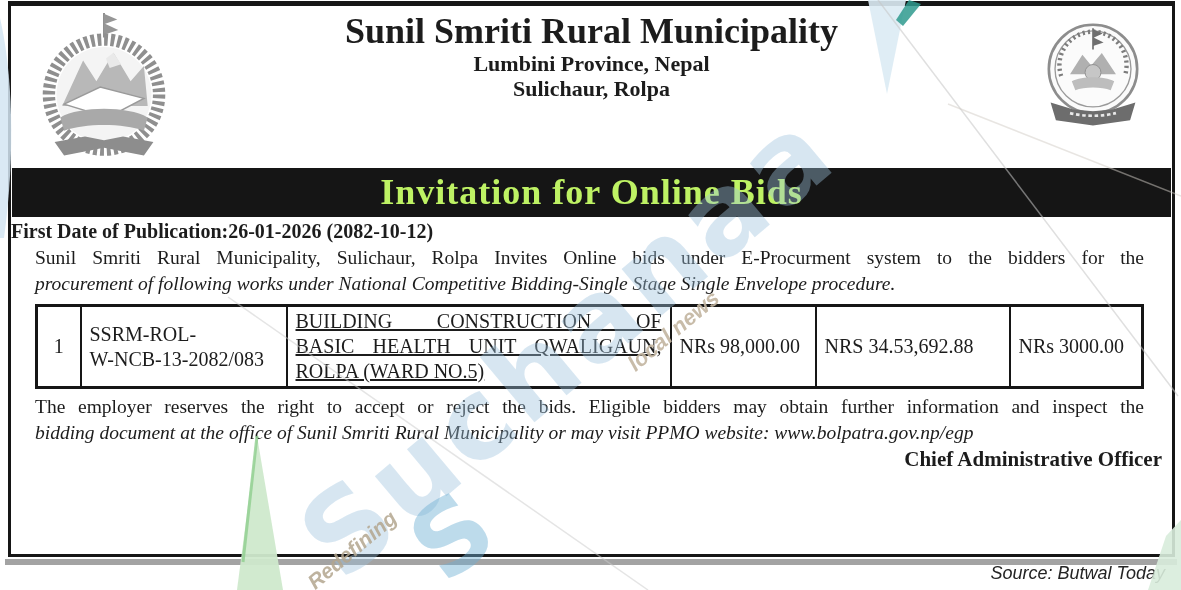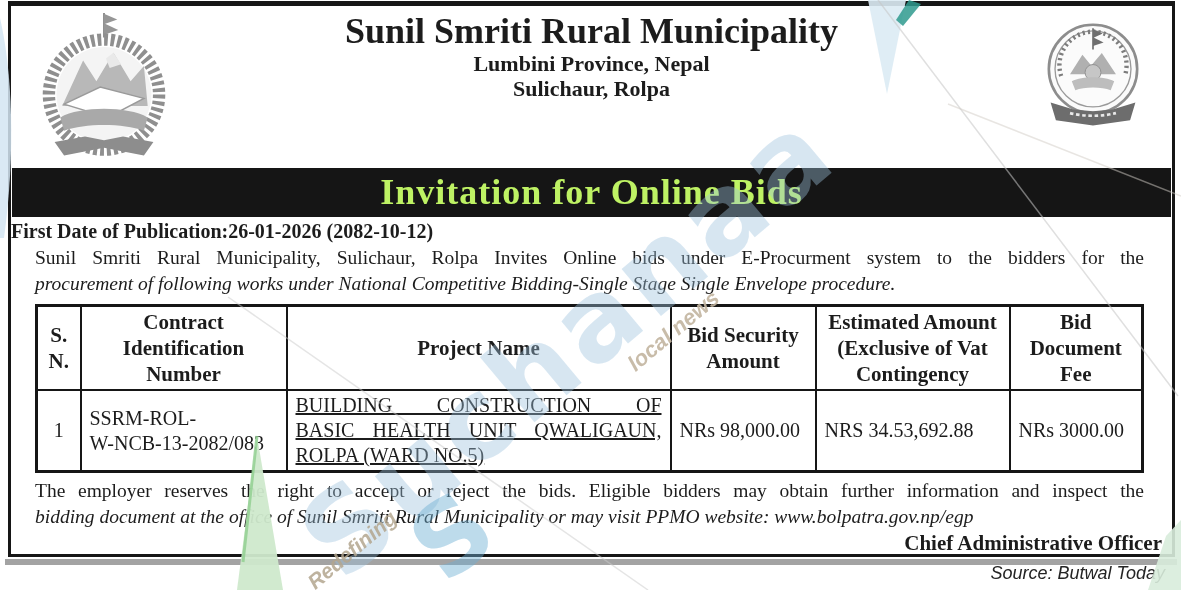--- a/index.html
+++ b/index.html
@@ -129,28 +129,20 @@
     <table class="tender">
       <colgroup>
         <col style="width:44px">
           <col style="width:206px">
           <col style="width:384px">
         <col style="width:145px">
           <col style="width:194px">
           <col style="width:133px">
       </colgroup>
       <tbody>
-          <tr>
-        <th>S. N.</th>
-        <th>Contract Identification Number</th>
-        <th>Project Name</th>
-        <th>Bid Security Amount</th>
-        <th>Estimated Amount (Exclusive of Vat Contingency</th>
-        <th>Bid Document Fee</th>
-      </tr>
       <tr>
         <td class="sn">1</td>
         <td class="cid">
           <div>SSRM-ROL-</div>
           <div>W-NCB-13-2082/083</div>
         </td>
         <td class="pname">
           <div class="jl">BUILDING CONSTRUCTION OF</div>
           <div class="jl">BASIC HEALTH UNIT QWALIGAUN,</div>
           <div class="ll">ROLPA (WARD NO.5)</div>

